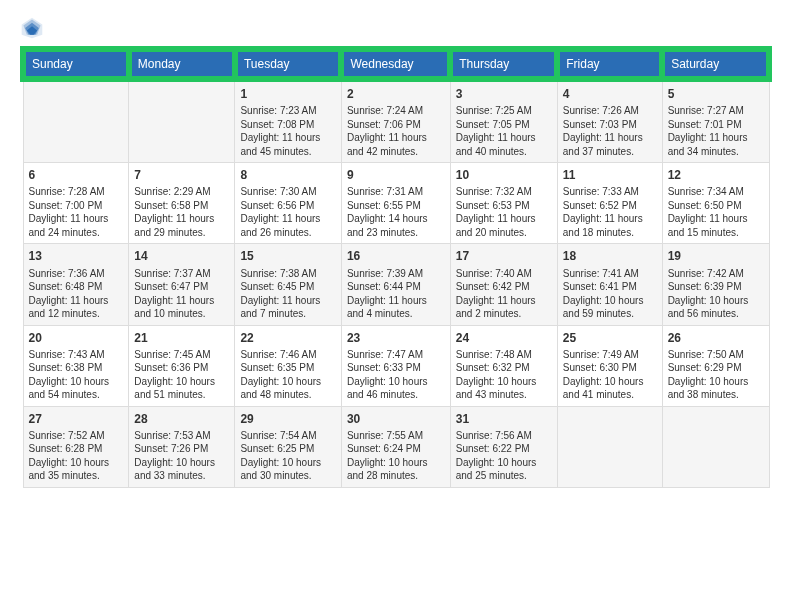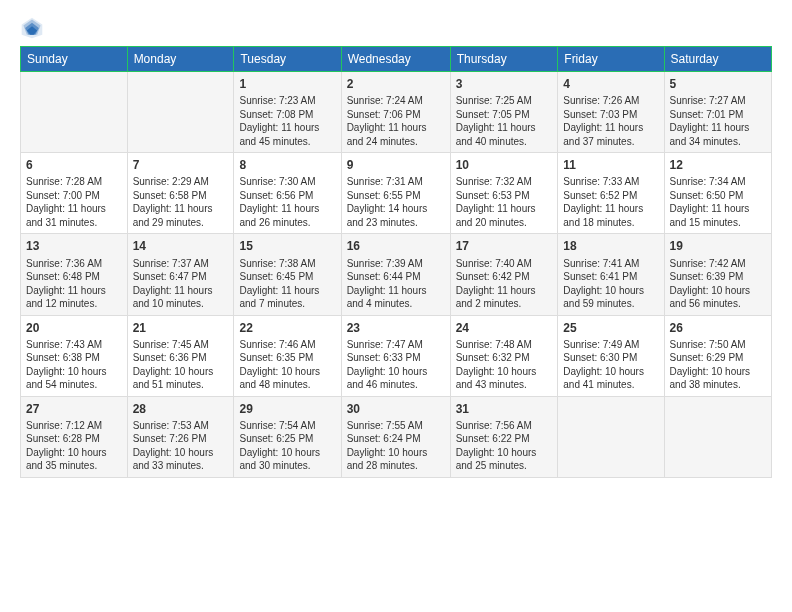--- a/index.html
+++ b/index.html
@@ -63,21 +63,21 @@
       border-collapse: collapse;
       font-size: 11px;
     }
     .calendar thead tr th {
       background: #2a6db5;
       color: #fff;
       text-align: left;
       padding: 5px 6px;
       font-size: 12px;
       font-weight: normal;
-      border: 1px solid #22c55e;
+      border: 6px solid #22c55e;
     }
     .calendar tbody tr td {
       border: 1px solid #ddd;
       vertical-align: top;
       padding: 4px 5px;
       width: 113px;
       min-height: 72px;
       background: #fff;
       color: #333;
       line-height: 1.35;
@@ -147,21 +147,21 @@
               <div>Sunrise: 7:23 AM</div>
               <div>Sunset: 7:08 PM</div>
               <div>Daylight: 11 hours and 45 minutes.</div>
             </div>
           </td>
           <td>
             <span class="day-num">2</span>
             <div class="cell-content">
               <div>Sunrise: 7:24 AM</div>
               <div>Sunset: 7:06 PM</div>
-              <div>Daylight: 11 hours and 24 minutes.</div>
+              <div>Daylight: 11 hours and 42 minutes.</div>
             </div>
           </td>
           <td>
             <span class="day-num">3</span>
             <div class="cell-content">
               <div>Sunrise: 7:25 AM</div>
               <div>Sunset: 7:05 PM</div>
               <div>Daylight: 11 hours and 40 minutes.</div>
             </div>
           </td>
@@ -181,21 +181,21 @@
               <div>Daylight: 11 hours and 34 minutes.</div>
             </div>
           </td>
         </tr>
         <tr>
           <td>
             <span class="day-num">6</span>
             <div class="cell-content">
               <div>Sunrise: 7:28 AM</div>
               <div>Sunset: 7:00 PM</div>
-              <div>Daylight: 11 hours and 31 minutes.</div>
+              <div>Daylight: 11 hours and 24 minutes.</div>
             </div>
           </td>
           <td>
             <span class="day-num">7</span>
             <div class="cell-content">
               <div>Sunrise: 2:29 AM</div>
               <div>Sunset: 6:58 PM</div>
               <div>Daylight: 11 hours and 29 minutes.</div>
             </div>
           </td>
@@ -353,21 +353,21 @@
               <div>Sunrise: 7:50 AM</div>
               <div>Sunset: 6:29 PM</div>
               <div>Daylight: 10 hours and 38 minutes.</div>
             </div>
           </td>
         </tr>
         <tr>
           <td>
             <span class="day-num">27</span>
             <div class="cell-content">
-              <div>Sunrise: 7:12 AM</div>
+              <div>Sunrise: 7:52 AM</div>
               <div>Sunset: 6:28 PM</div>
               <div>Daylight: 10 hours and 35 minutes.</div>
             </div>
           </td>
           <td>
             <span class="day-num">28</span>
             <div class="cell-content">
               <div>Sunrise: 7:53 AM</div>
               <div>Sunset: 7:26 PM</div>
               <div>Daylight: 10 hours and 33 minutes.</div>

